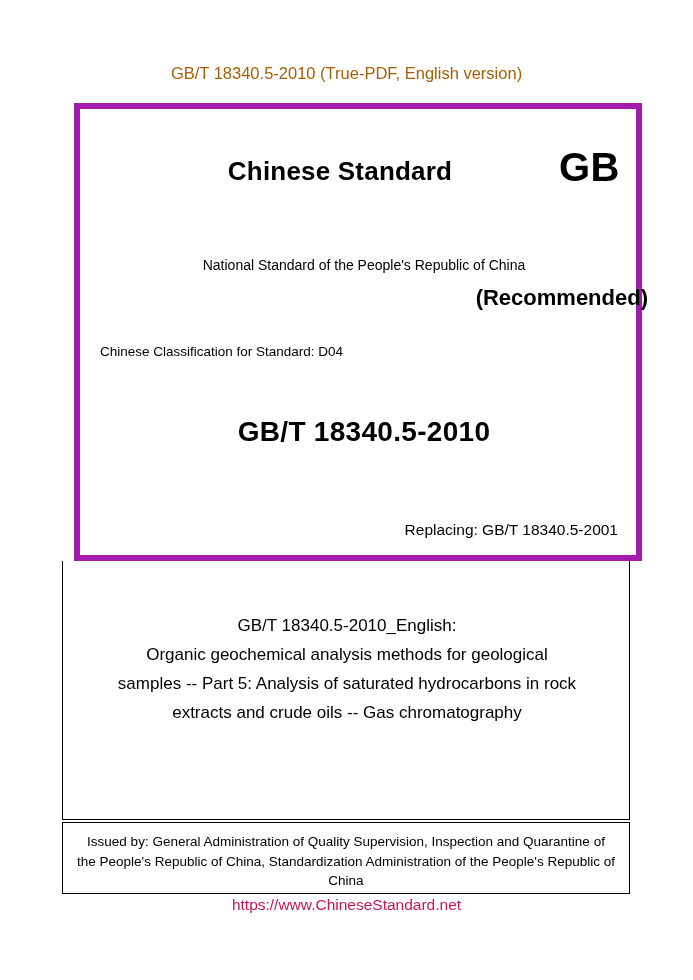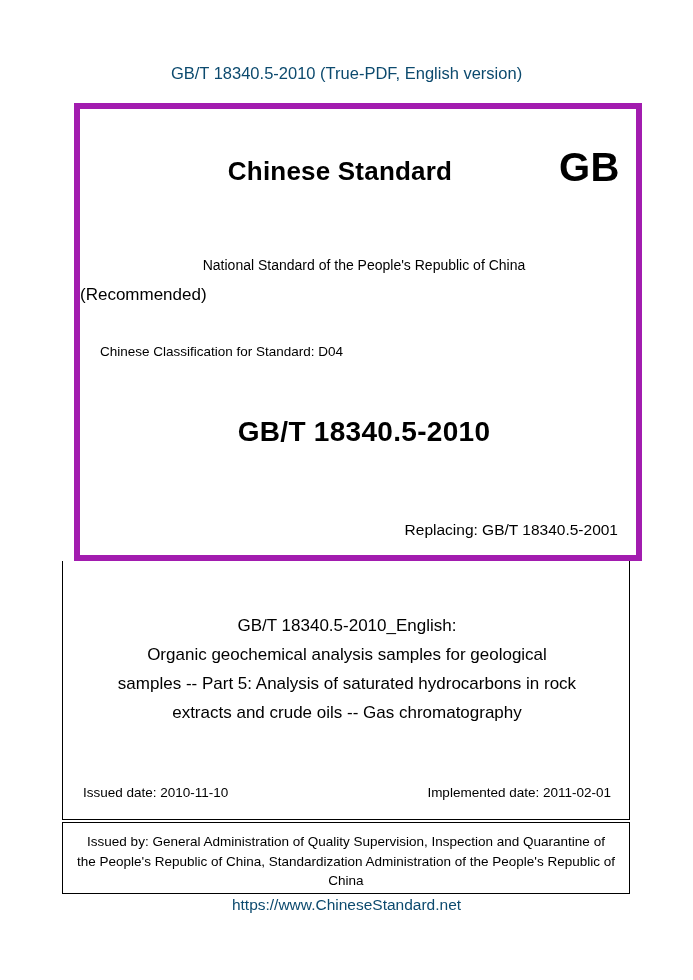--- a/index.html
+++ b/index.html
@@ -22,21 +22,21 @@
     width: 693px;
     height: 980px;
   }
   .top-caption {
     position: absolute;
     left: 0;
     top: 64px;
     width: 693px;
     text-align: center;
     font-size: 16.5px;
-    color: #0c4a6e;
+    color: #a16207;
   }
   .frame {
     position: absolute;
     left: 74px;
     top: 103px;
     width: 568px;
     height: 458px;
     border: 6px solid #a21caf;
     box-sizing: border-box;
   }
@@ -83,22 +83,23 @@
     top: 148px;
     width: 568px;
     text-align: center;
     font-size: 14px;
   }
   .nat-line2 {
     position: absolute;
     left: 0;
     top: 176px;
     width: 568px;
-    text-align: left;
-    font-size: 17px;
+    text-align: right;
+    font-size: 22px;
+    font-weight: bold;
   }
   .classification {
     position: absolute;
     left: 20px;
     top: 235px;
     font-size: 13.5px;
   }
   .std-code {
     position: absolute;
     left: 0;
@@ -152,21 +153,21 @@
     font-size: 13.5px;
     line-height: 19.5px;
   }
   .footer-link {
     position: absolute;
     left: 0;
     top: 896px;
     width: 693px;
     text-align: center;
     font-size: 15.5px;
-    color: #0c4a6e;
+    color: #be185d;
     text-decoration: none;
   }
 </style>
 </head>
 <body>
 
 <div class="page">
 
   <div class="top-caption">GB/T 18340.5-2010 (True-PDF, English version)</div>
 
@@ -176,27 +177,23 @@
     <div class="nat-line1">National Standard of the People's Republic of China</div>
     <div class="nat-line2">(Recommended)</div>
     <div class="classification">Chinese Classification for Standard: D04</div>
     <div class="std-code">GB/T 18340.5-2010</div>
     <div class="replacing">Replacing: GB/T 18340.5-2001</div>
   </div>
 
   <div class="frame2">
     <div class="title-block">
       <div>GB/T 18340.5-2010_English:</div>
-      <div>Organic geochemical analysis samples for geological</div>
+      <div>Organic geochemical analysis methods for geological</div>
       <div>samples -- Part 5: Analysis of saturated hydrocarbons in rock</div>
       <div>extracts and crude oils -- Gas chromatography</div>
-    </div>
-    <div class="dates-row">
-      <div class="issued-date">Issued date: 2010-11-10</div>
-      <div class="implemented-date">Implemented date: 2011-02-01</div>
     </div>
   </div>
 
   <div class="frame3">
     <div class="issued-by">
       <div>Issued by: General Administration of Quality Supervision, Inspection and Quarantine of</div>
       <div>the People's Republic of China, Standardization Administration of the People's Republic of</div>
       <div>China</div>
     </div>
   </div>

